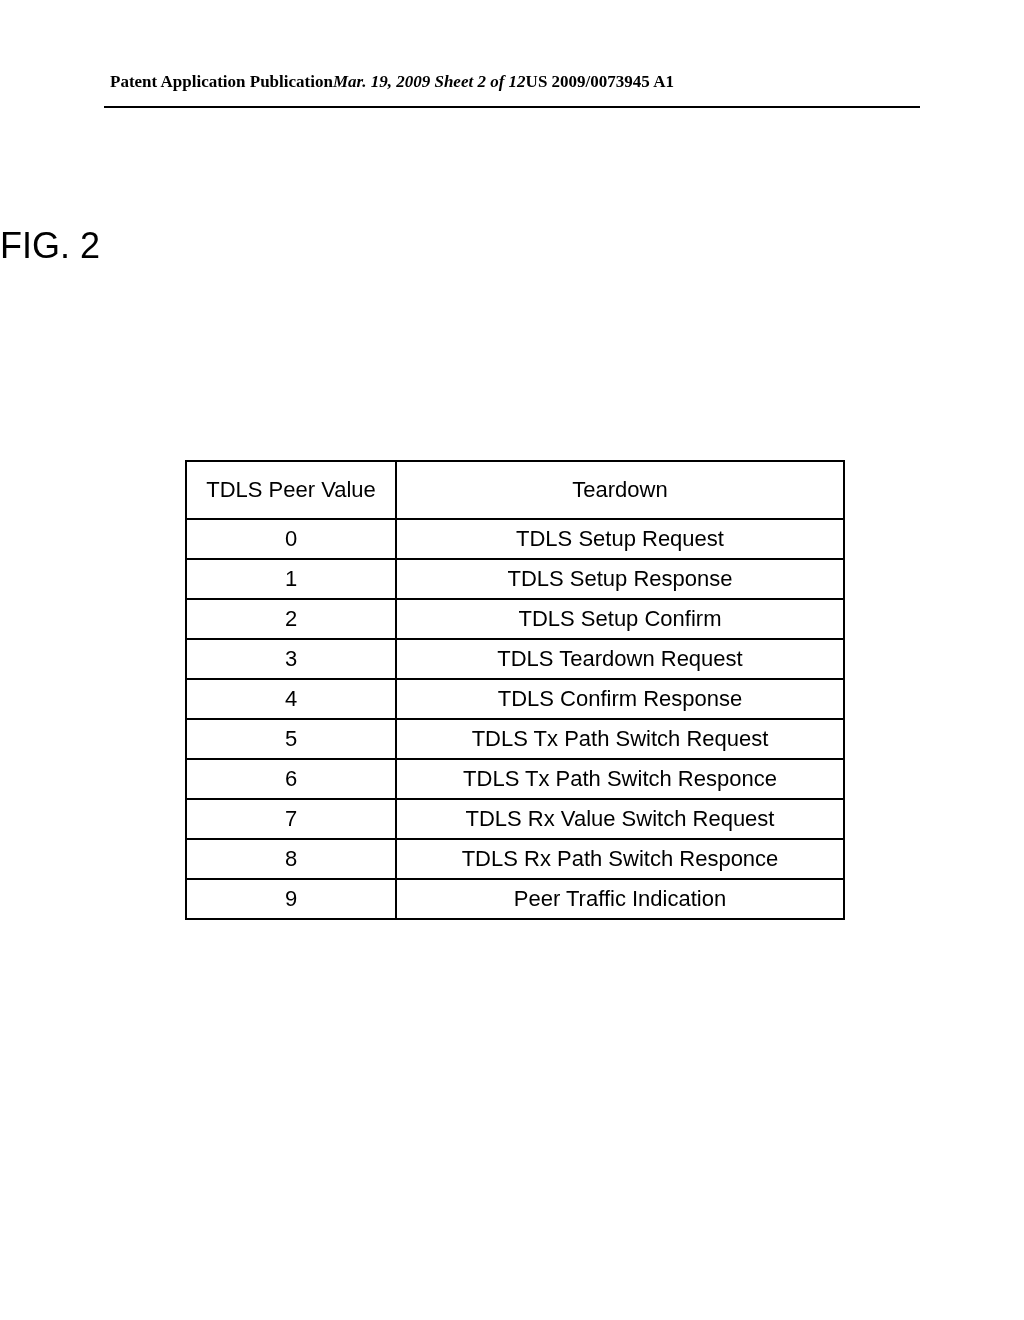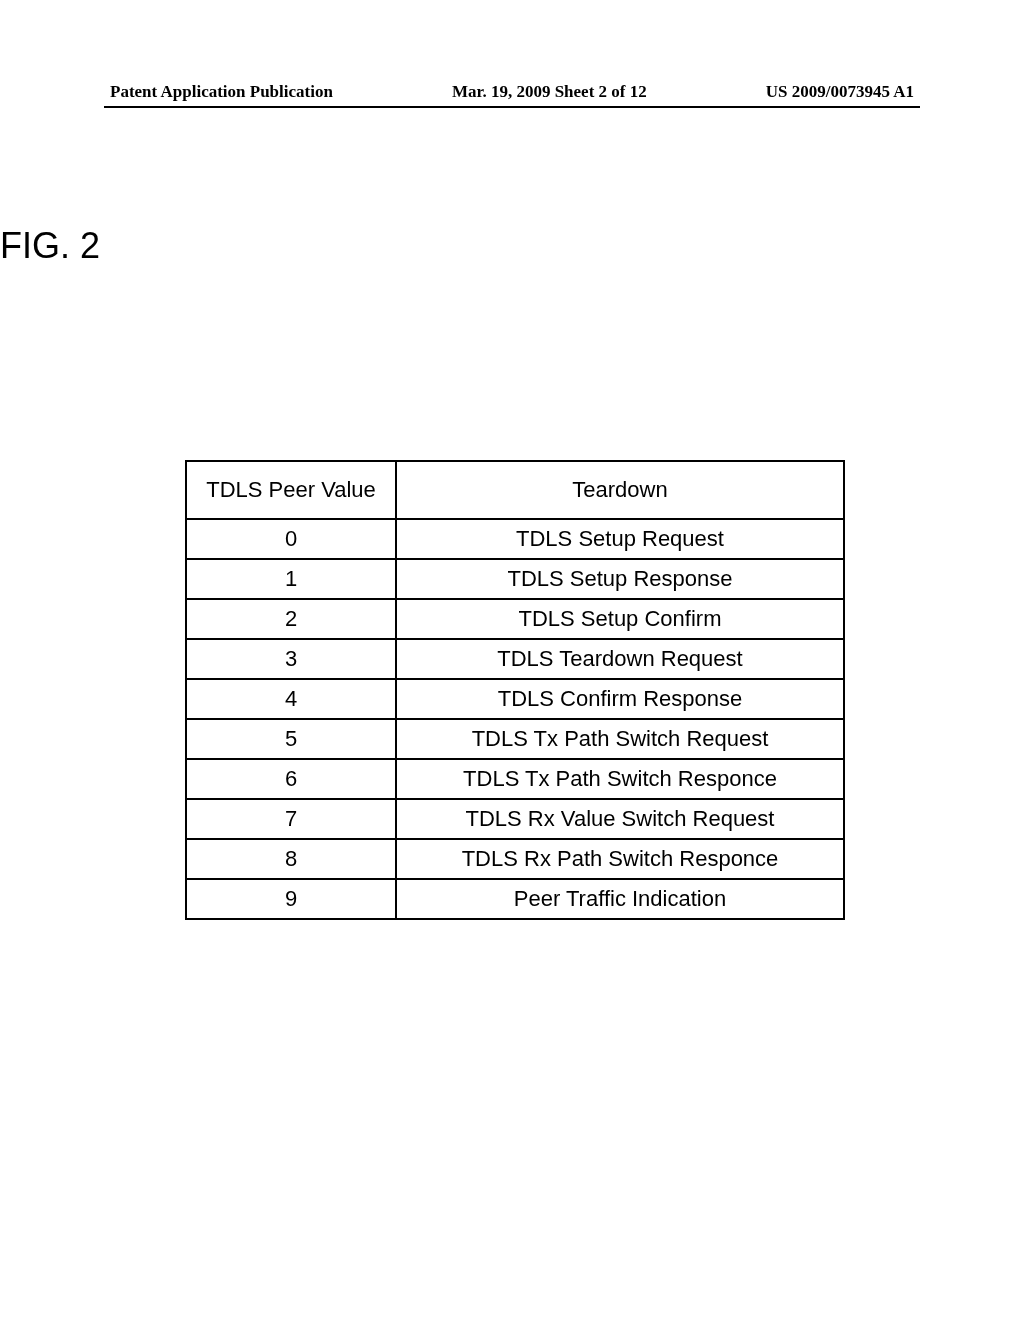--- a/index.html
+++ b/index.html
@@ -9,34 +9,35 @@
     }
     body {
       width: 1024px;
       height: 1320px;
       background: #fff;
       font-family: Arial, Helvetica, sans-serif;
       position: relative;
     }
     .header {
       position: absolute;
-      top: 82px;
+      top: 72px;
       left: 0;
       right: 0;
       padding: 0 110px 0 110px;
       display: flex;
-      justify-content: space-between;
+      justify-content: flex-start;
       font-size: 17px;
       font-weight: bold;
     }
     .header-left {
       font-family: "Times New Roman", serif;
     }
     .header-center {
       font-family: "Times New Roman", serif;
+      font-style: italic;
     }
     .header-right {
       font-family: Liberation Serif, serif;
     }
     .header-rule {
       position: absolute;
       top: 106px;
       left: 104px;
       right: 104px;
       border-top: 2px solid #000;

